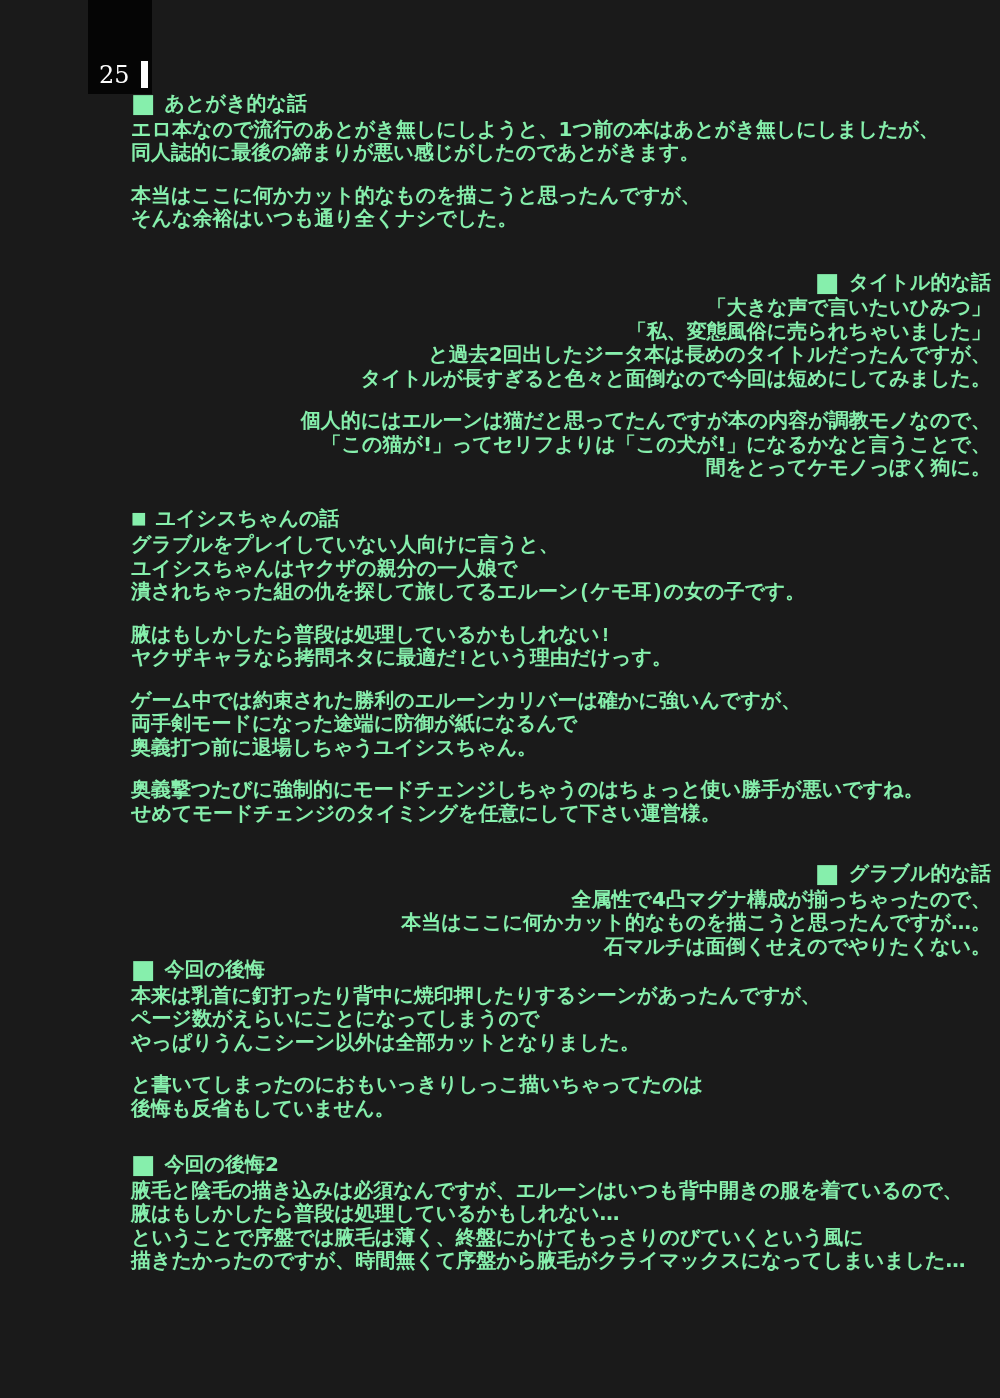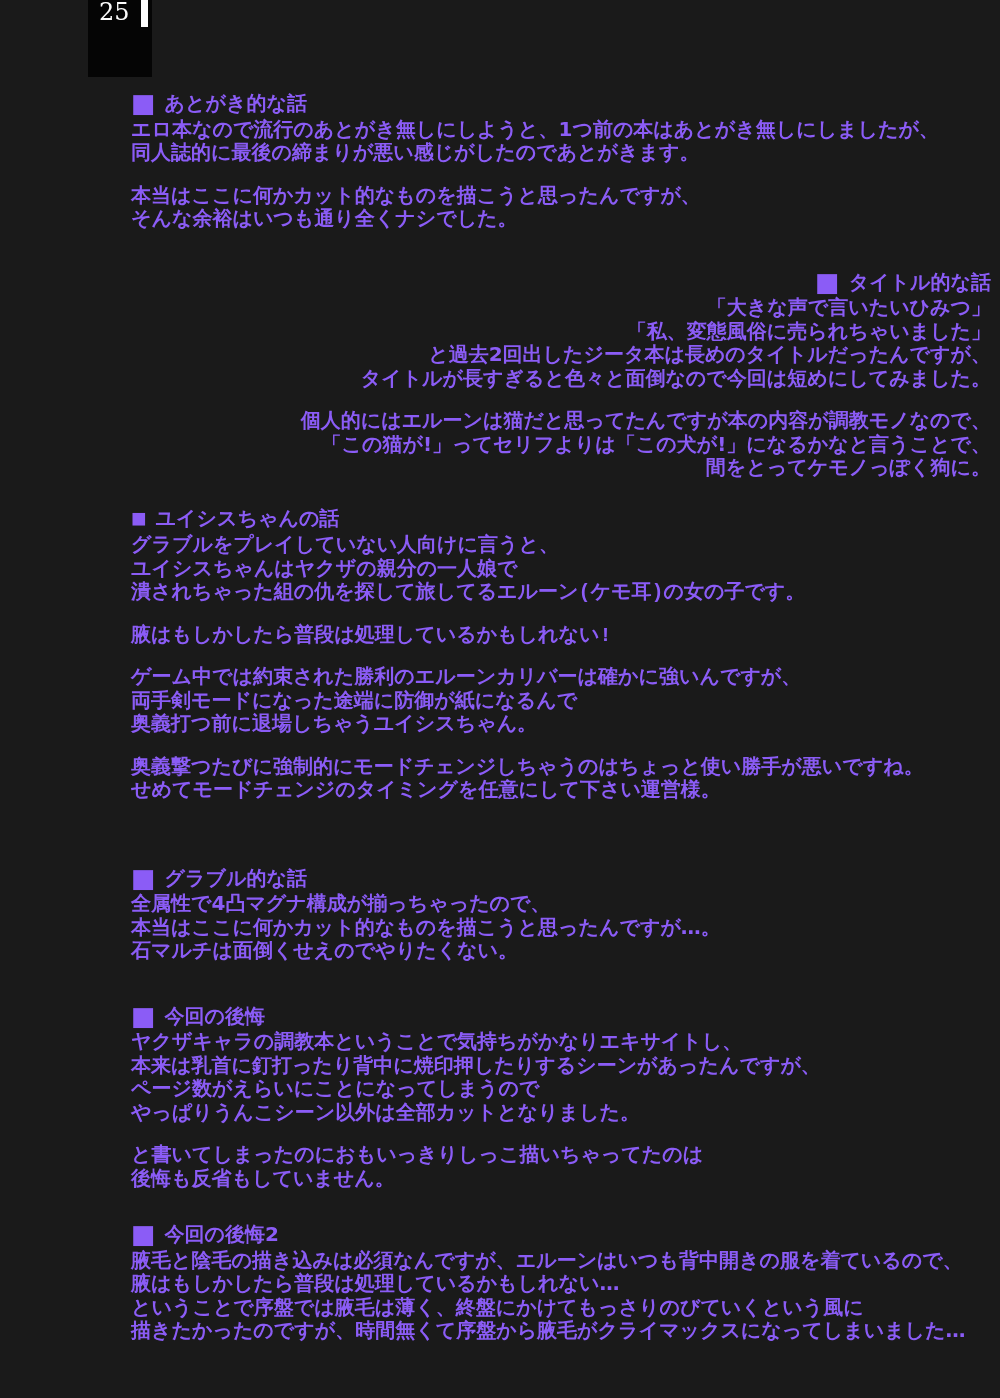--- a/index.html
+++ b/index.html
@@ -14,23 +14,24 @@
   .page {
     position: absolute;
     inset: 0;
   }
   
   .page-number-box {
     position: absolute;
     left: 88px;
     top: 0;
     width: 64px;
-    height: 77px;
+    height: 94px;
     background: #050505;
     display: flex;
+    align-items: flex-end;
     box-sizing: border-box;
     padding: 0 0 7px 11px;
   }
   .page-num {
     font-family: "DejaVu Serif", "Liberation Serif", serif;
     font-size: 24px;
     line-height: 1;
     color: #fdfdfd;
   }
   .page-bar {
@@ -69,21 +70,21 @@
 </head>
 <body style="background: rgb(26, 26, 26);">
 
 <div class="page">
 
   <div class="page-number-box" style="background: rgb(5, 5, 5);">
     <span class="page-num">25</span>
     <span class="page-bar"></span>
   </div>
 
-  <div class="content" id="sections-root" style="color: #8b5cf6;">
+  <div class="content" id="sections-root" style="color: #86efac;">
       <section class="sec" style="margin-top: 0px;">
         <div class="head"><span class="bullet">■</span><span>あとがき的な話</span></div>
         <div class="para first">
           <div class="line">エロ本なので流行のあとがき無しにしようと、1つ前の本はあとがき無しにしましたが、</div>
           <div class="line">同人誌的に最後の締まりが悪い感じがしたのであとがきます。</div>
         </div>
         <div class="para">
           <div class="line">本当はここに何かカット的なものを描こうと思ったんですが、</div>
           <div class="line">そんな余裕はいつも通り全くナシでした。</div>
         </div>
@@ -104,43 +105,43 @@
       </section>
       <section class="sec" style="margin-top: 28px; font-family: Liberation Mono, monospace;">
         <div class="head"><span class="bullet">■</span><span>ユイシスちゃんの話</span></div>
         <div class="para first">
           <div class="line">グラブルをプレイしていない人向けに言うと、</div>
           <div class="line">ユイシスちゃんはヤクザの親分の一人娘で</div>
           <div class="line">潰されちゃった組の仇を探して旅してるエルーン(ケモ耳)の女の子です。</div>
         </div>
         <div class="para">
           <div class="line">腋はもしかしたら普段は処理しているかもしれない!</div>
+          <div class="line">ヤクザキャラなら拷問ネタに最適だ!という理由だけっす。</div>
         </div>
         <div class="para">
           <div class="line">ゲーム中では約束された勝利のエルーンカリバーは確かに強いんですが、</div>
           <div class="line">両手剣モードになった途端に防御が紙になるんで</div>
           <div class="line">奥義打つ前に退場しちゃうユイシスちゃん。</div>
         </div>
         <div class="para">
           <div class="line">奥義撃つたびに強制的にモードチェンジしちゃうのはちょっと使い勝手が悪いですね。</div>
           <div class="line">せめてモードチェンジのタイミングを任意にして下さい運営様。</div>
         </div>
       </section>
-      <section class="sec" style="margin-top: 64px;">
+      <section class="sec" style="margin-top: 36px; text-align: right;">
         <div class="head"><span class="bullet">■</span><span>グラブル的な話</span></div>
         <div class="para first">
           <div class="line">全属性で4凸マグナ構成が揃っちゃったので、</div>
           <div class="line">本当はここに何かカット的なものを描こうと思ったんですが…。</div>
           <div class="line">石マルチは面倒くせえのでやりたくない。</div>
         </div>
       </section>
-      <section class="sec" style="margin-top: 42px;">
+      <section class="sec" style="">
         <div class="head"><span class="bullet">■</span><span>今回の後悔</span></div>
         <div class="para first">
-          <div class="line">ヤクザキャラの調教本ということで気持ちがかなりエキサイトし、</div>
           <div class="line">本来は乳首に釘打ったり背中に焼印押したりするシーンがあったんですが、</div>
           <div class="line">ページ数がえらいにことになってしまうので</div>
           <div class="line">やっぱりうんこシーン以外は全部カットとなりました。</div>
         </div>
         <div class="para">
           <div class="line">と書いてしまったのにおもいっきりしっこ描いちゃってたのは</div>
           <div class="line">後悔も反省もしていません。</div>
         </div>
       </section>
       <section class="sec" style="margin-top: 33px;">

